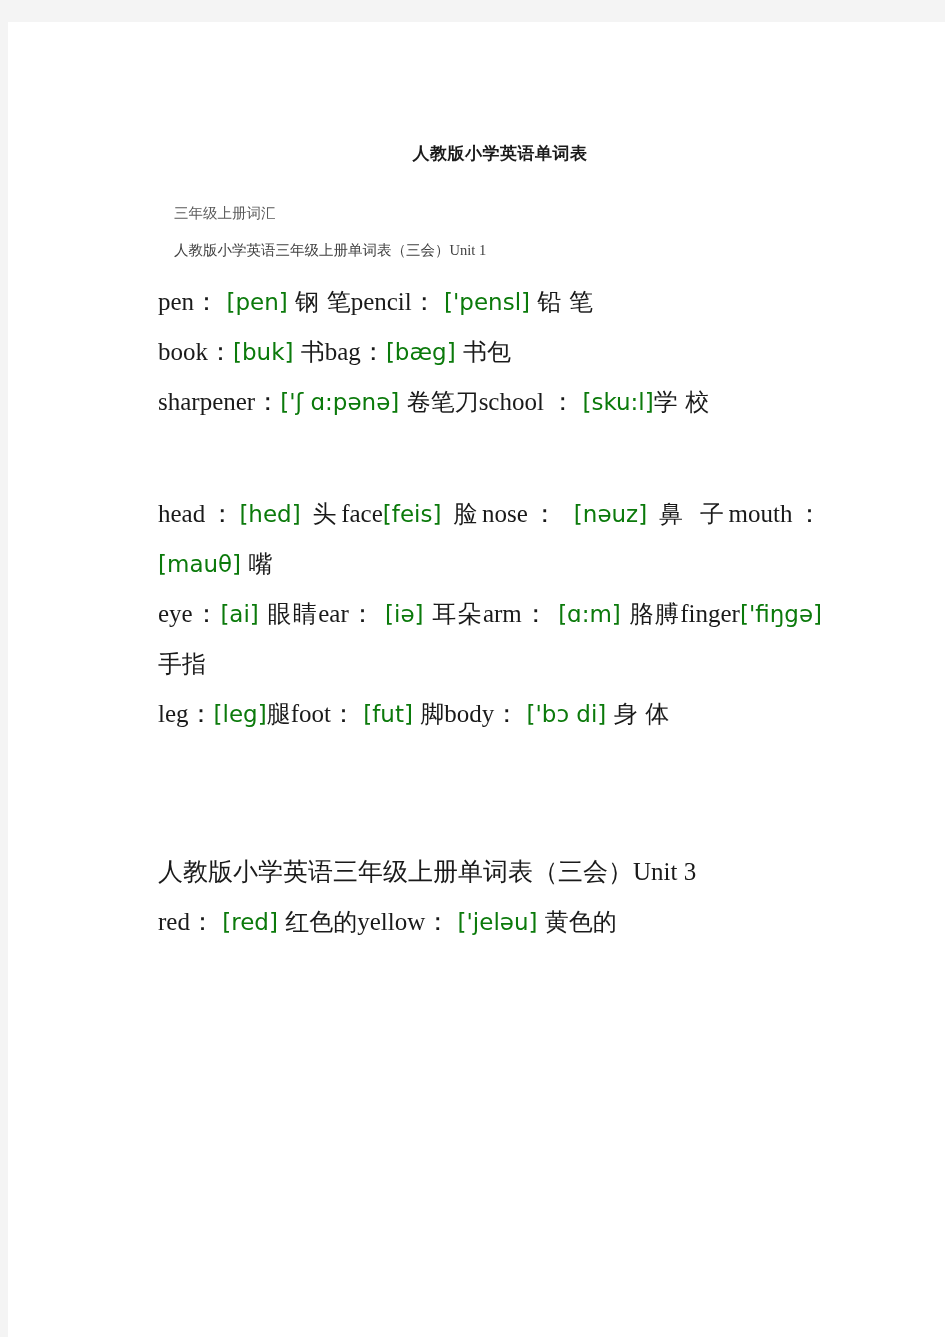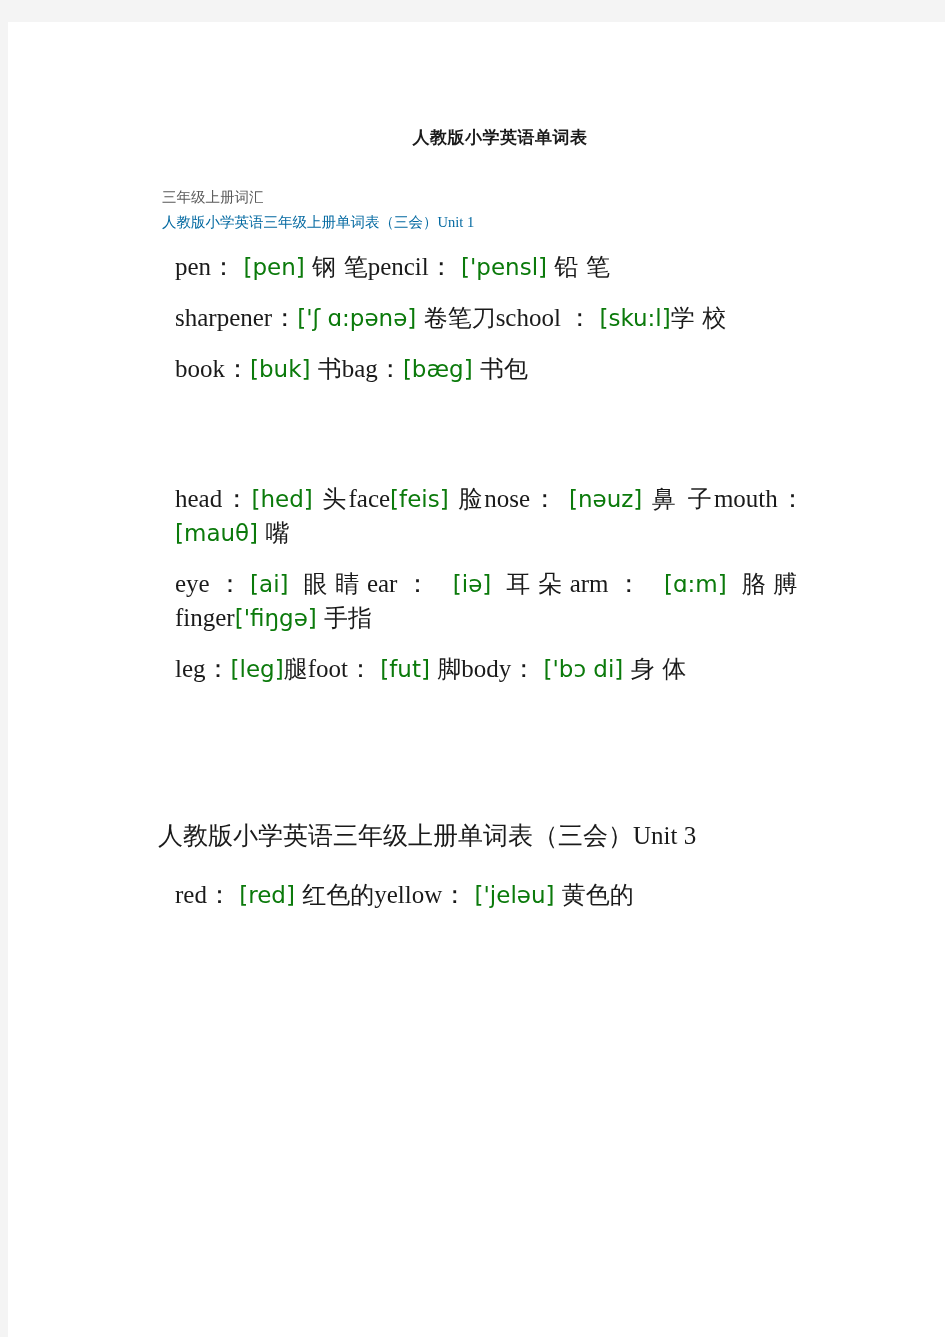--- a/index.html
+++ b/index.html
@@ -18,52 +18,52 @@
     left: 8px;
     top: 22px;
     width: 937px;
     height: 1315px;
     background: #ffffff;
     overflow: hidden;
   }
   #content {
     position: absolute;
     left: 142px;
-    top: 104px;
+    top: 120px;
     width: 672px;
   }
   .doc-title {
     text-align: center;
     font-weight: bold;
     font-size: 17px;
     color: #1a1a1a;
     letter-spacing: 0.5px;
     margin: 0 0 38px 0;
     padding-left: 28px;
   }
   .small-line {
     font-size: 14.5px;
     color: #595959;
     line-height: 21px;
-    margin: 4px;
+    margin: 16px;
     padding-left: 8px;
     white-space: nowrap;
   }
   .small-line.dark {
-    color: #0369a1;
+    color: #404040;
   }
   .blk {
     margin: 0;
     padding-left: 8px;
   }
   .para {
     font-size: 25px;
-    line-height: 34px;
+    line-height: 50px;
     color: #1a1a1a;
-    margin: 17px;
+    margin: 0;
     text-align: justify;
     text-justify: inter-character;
     word-break: break-word;
   }
   .unit-head {
     font-size: 25px;
     line-height: 50px;
     color: #1a1a1a;
     margin: 0;
     white-space: nowrap;
@@ -90,22 +90,22 @@
 <div id="page">
   <div id="content">
 
     <div class="doc-title">人教版小学英语单词表</div>
 
     <div class="small-line">三年级上册词汇</div>
     <div class="small-line dark">人教版小学英语三年级上册单词表（三会）Unit 1</div>
 
     <div class="blk">
       <p class="para"><span class="en">pen：</span><span class="ph"> [pen] </span><span class="cn">钢 笔</span><span class="gap-1" style="white-space: pre;">          </span><span class="en">pencil：</span><span class="ph"> ['pensl] </span><span class="cn">铅 笔</span></p>
+      <p class="para"><span class="en">book：</span><span class="ph">[buk] </span><span class="cn">书</span><span class="gap-1" style="white-space: pre;">                </span><span class="en">bag：</span><span class="ph">[bæg] </span><span class="cn">书包</span></p>
       <p class="para"><span class="en">sharpener：</span><span class="ph">['ʃ ɑ:pənə] </span><span class="cn">卷笔刀</span><span class="gap-1" style="white-space: pre;">    </span><span class="en">school ：</span><span class="ph"> [sku:l]</span><span class="cn">学 校</span></p>
-      <p class="para"><span class="en">book：</span><span class="ph">[buk] </span><span class="cn">书</span><span class="gap-1" style="white-space: pre;">                </span><span class="en">bag：</span><span class="ph">[bæg] </span><span class="cn">书包</span></p>
     </div>
 
     <div class="spacer-lg"></div>
 
     <div class="blk">
       <p class="para"><span class="en">head：</span><span class="ph">[hed] </span><span class="cn">头</span><span class="gap-1" style="white-space: pre;">     </span><span class="en">face</span><span class="ph">[feis] </span><span class="cn">脸</span><span class="gap-1" style="white-space: pre;">   </span><span class="en">nose：</span><span class="ph"> [nəuz] </span><span class="cn">鼻 子</span><span class="gap-1" style="white-space: pre;">   </span><span class="en">mouth：</span><span class="ph"> [mauθ] </span><span class="cn">嘴</span></p>
       <p class="para"><span class="en">eye：</span><span class="ph">[ai] </span><span class="cn">眼睛</span><span class="gap-1" style="white-space: pre;">       </span><span class="en">ear：</span><span class="ph"> [iə] </span><span class="cn">耳朵</span><span class="gap-1" style="white-space: pre;">  </span><span class="en">arm：</span><span class="ph"> [ɑ:m] </span><span class="cn">胳膊</span><span class="gap-1" style="white-space: pre;"> </span><span class="en">finger</span><span class="ph">['fiŋgə] </span><span class="cn">手指</span></p>
       <p class="para"><span class="en">leg：</span><span class="ph">[leg]</span><span class="cn">腿</span><span class="gap-1" style="white-space: pre;">            </span><span class="en">foot：</span><span class="ph"> [fut] </span><span class="cn">脚</span><span class="gap-1" style="white-space: pre;">  </span><span class="en">body：</span><span class="ph"> ['bɔ di] </span><span class="cn">身 体</span></p>
     </div>
 

